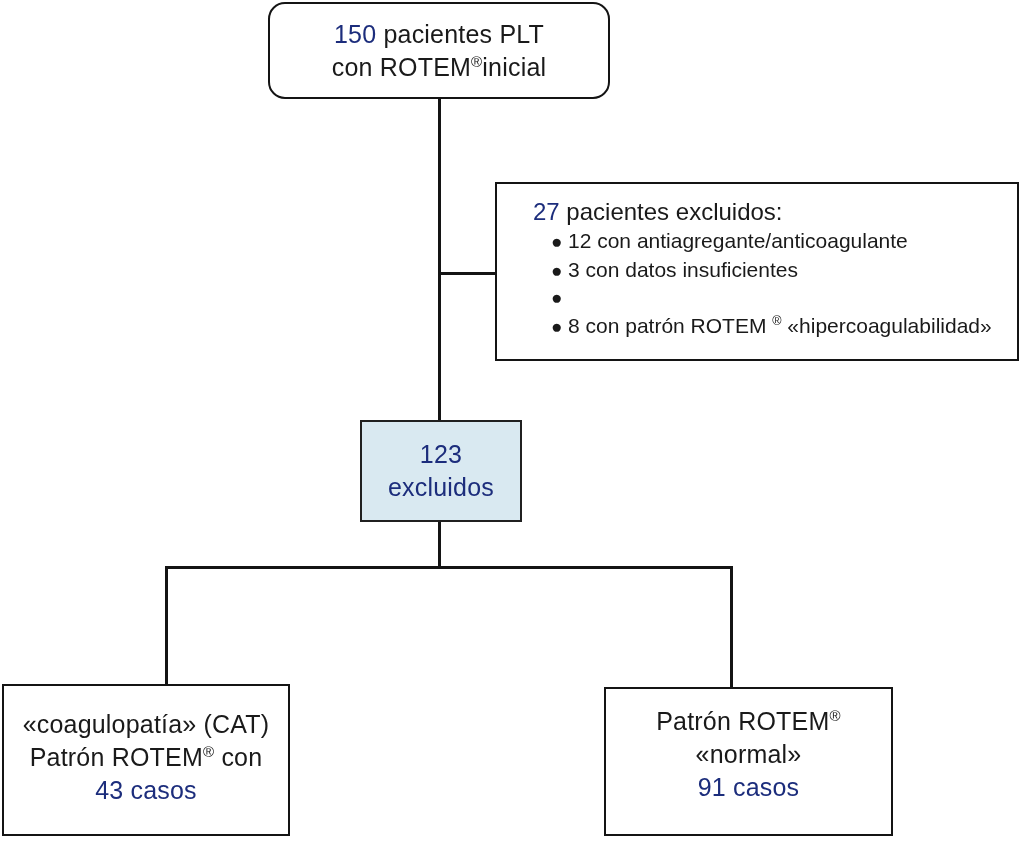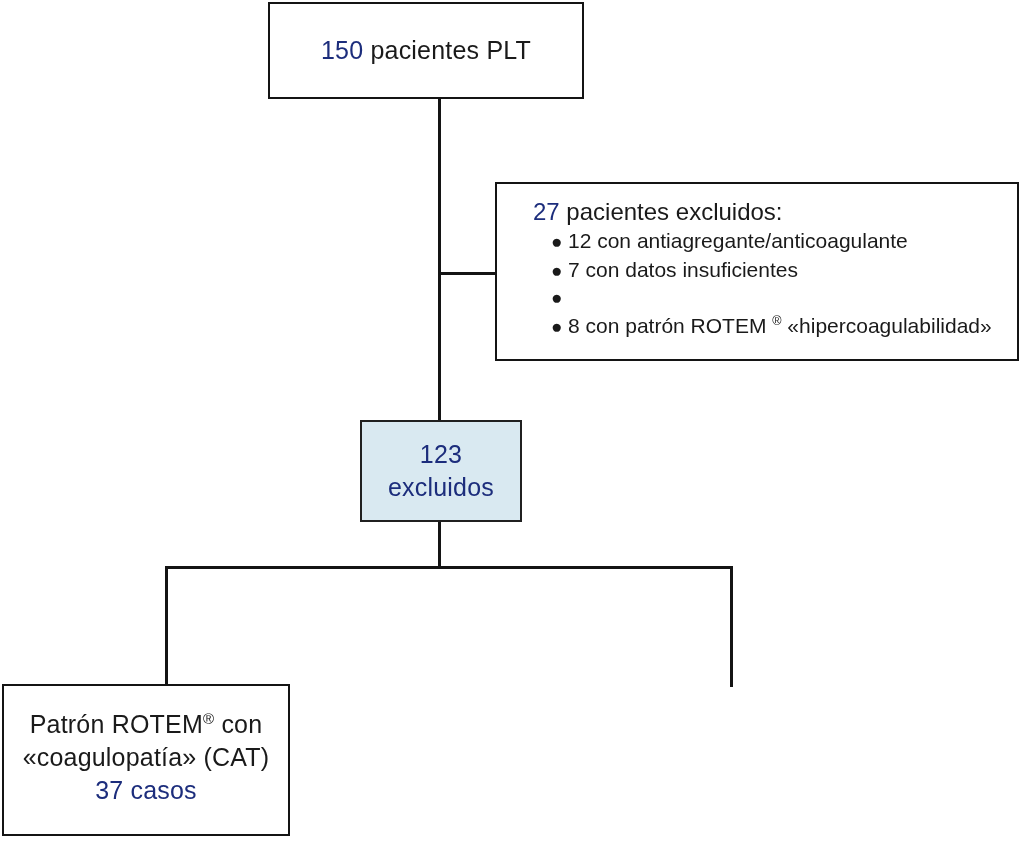--- a/index.html
+++ b/index.html
@@ -34,21 +34,21 @@
     line-height: 33px;
     letter-spacing: 0.2px;
   }
   .navy { color: var(--navy, #1c2d7c); }
   sup.reg {
     font-size: 0.60em;
     vertical-align: super;
     line-height: 0;
   }
   
-  .top-box { left: 268px; top: 2px; width: 316px; height: 97px; }
+  .top-box { left: 268px; top: 2px; width: 342px; height: 97px; border-radius: 17px; }
   
   .excl-box { left: 495px; top: 182px; width: 524px; height: 179px; }
   .excl-content { padding: 12px 0 0 36px; }
   .excl-title { font-size: 24px; line-height: 31px; }
   .bullet-row {
     display: flex;
     align-items: baseline;
     padding-left: 18px;
     font-size: 21px;
     line-height: 27.5px;
@@ -85,52 +85,62 @@
   <div class="line h-excl"></div>
   <div class="line v-mid"></div>
   <div class="line h-branch"></div>
   <div class="line v-left"></div>
   <div class="line v-right"></div>
 
   <div class="box top-box center-flex box-text">
     <div>
       <span class="navy">150</span><span> pacientes PLT</span>
     </div>
+    <div>
+      <span>con ROTEM</span><sup class="reg">®</sup><span>inicial</span>
+    </div>
   </div>
 
   <div class="box excl-box">
     <div class="excl-content">
       <div class="excl-title">
         <span class="navy">27</span><span> pacientes excluidos:</span>
       </div>
       <div class="bullet-row">
         <span class="bullet-dot">●</span>
         <span><span>12 con antiagregante/anticoagulante</span><sup class="reg"></sup><span></span></span>
       </div>
       <div class="bullet-row">
         <span class="bullet-dot">●</span>
-        <span><span>7 con datos insuficientes</span><sup class="reg"></sup><span></span></span>
+        <span><span>3 con datos insuficientes</span><sup class="reg"></sup><span></span></span>
       </div>
       <div class="bullet-row">
         <span class="bullet-dot">●</span>
       </div>
       <div class="bullet-row">
         <span class="bullet-dot">●</span>
         <span><span>8 con patrón ROTEM </span><sup class="reg">®</sup><span> «hipercoagulabilidad»</span></span>
       </div>
     </div>
   </div>
 
   <div class="box mid-box center-flex box-text navy">
     <div>123</div>
     <div>excluidos</div>
   </div>
 
   <div class="box left-box center-flex box-text">
+    <div>«coagulopatía» (CAT)</div>
     <div>
       <span>Patrón ROTEM</span><sup class="reg">®</sup><span> con</span>
     </div>
-    <div>«coagulopatía» (CAT)</div>
-    <div class="navy">37 casos</div>
+    <div class="navy">43 casos</div>
   </div>
 
+  <div class="box right-box center-flex box-text">
+    <div>
+      <span>Patrón ROTEM</span><sup class="reg">®</sup>
+    </div>
+    <div>«normal»</div>
+    <div class="navy">91 casos</div>
+  </div>
 
 </div>
 
 </body></html>

